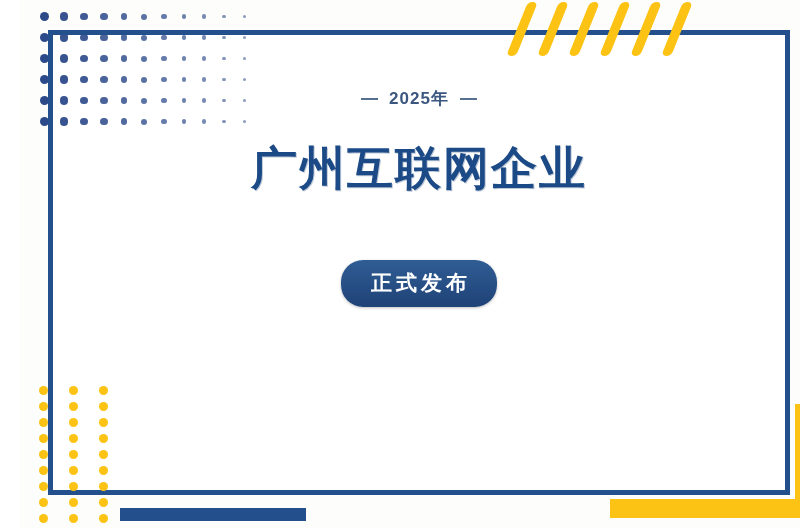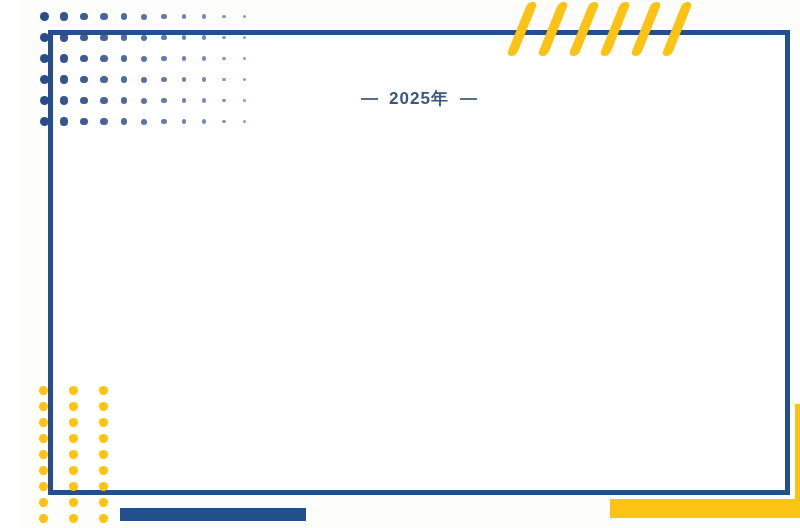--- a/index.html
+++ b/index.html
@@ -326,17 +326,19 @@
   <div id="navy-bar-bottom"></div>
 
   <div id="content">
 
     <div id="year-row">
       <span class="rule"></span>
       <span>2025年</span>
       <span class="rule"></span>
     </div>
 
-
-
+    <div id="title-line1" class="headline">广州互联网企业</div>
+
+
+    <div id="badge">正式发布</div>
 
   </div>
 </div>
 
 </body></html>

